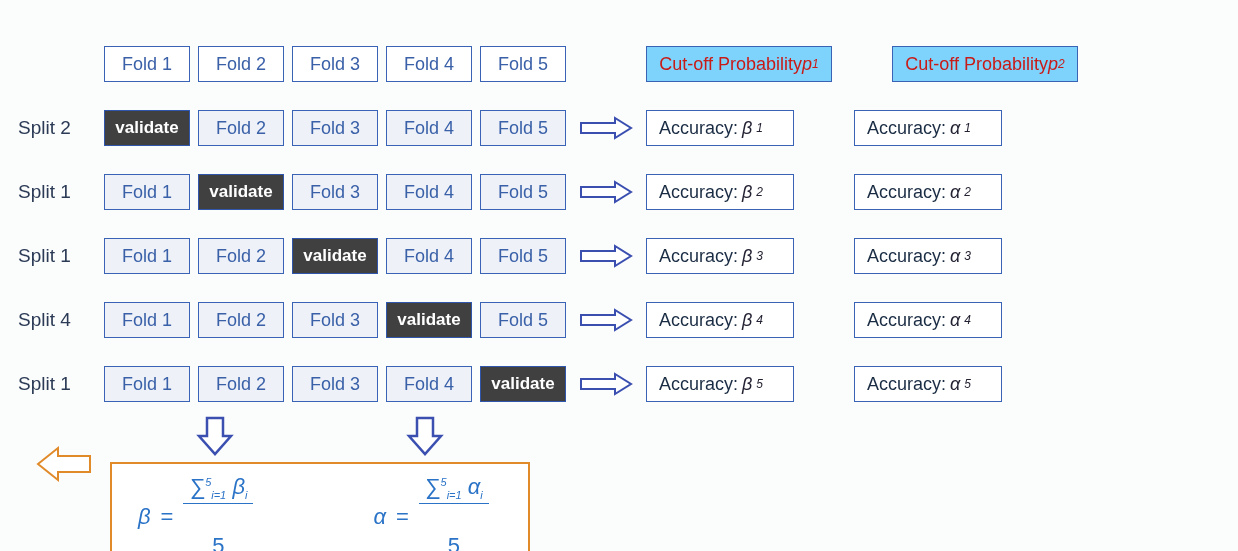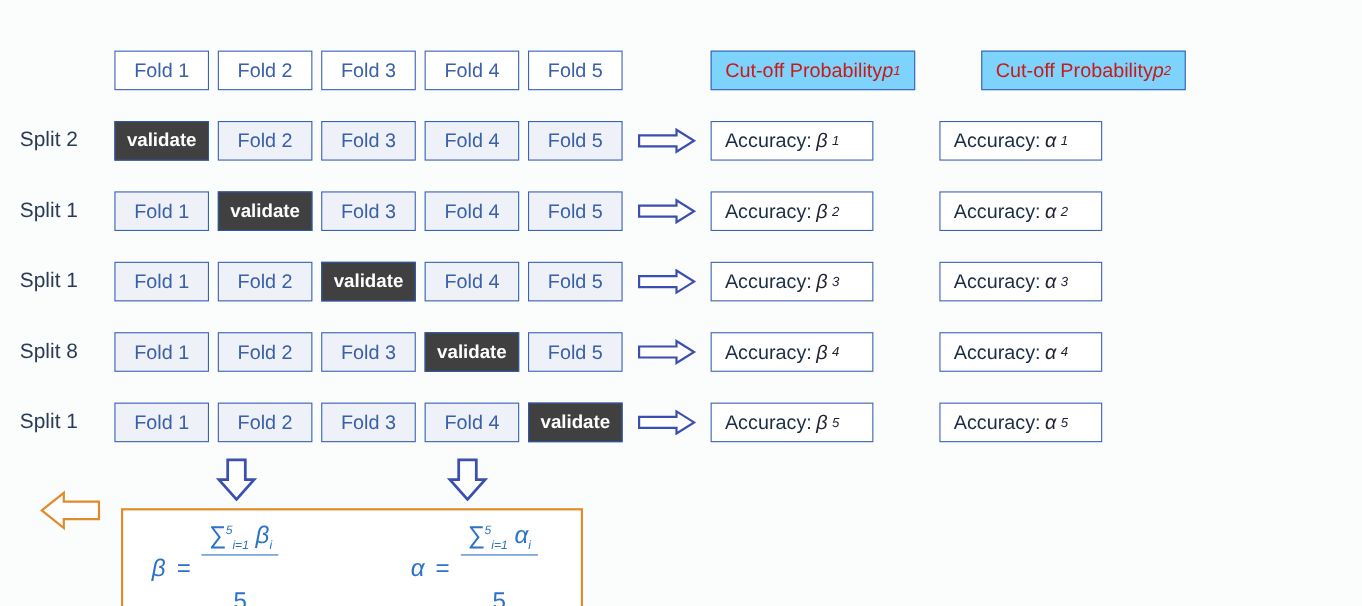--- a/index.html
+++ b/index.html
@@ -249,21 +249,21 @@
         <span class="sub sym">3</span>
       </div>
       <div class="col-gap"></div>
       <div class="acc-box">
         <span class="lbl">Accuracy: </span>
         <span class="sym">α</span>
         <span class="sub sym">3</span>
       </div>
     </div>
     <div class="row">
-      <div class="split-label">Split 8</div>
+      <div class="split-label">Split 4</div>
       <div class="fold-strip">
         <div class="fold">Fold 1</div>
         <div class="fold">Fold 2</div>
         <div class="fold">Fold 3</div>
         <div class="fold validate">validate</div>
         <div class="fold">Fold 5</div>
       </div>
       <div class="arrow-r">
         <svg width="54" height="24" viewBox="0 0 54 24">
           <path d="M2 7 H36 V2 L52 12 L36 22 V17 H2 Z" fill="#fff" stroke="#3a4fb0" stroke-width="2"></path>

